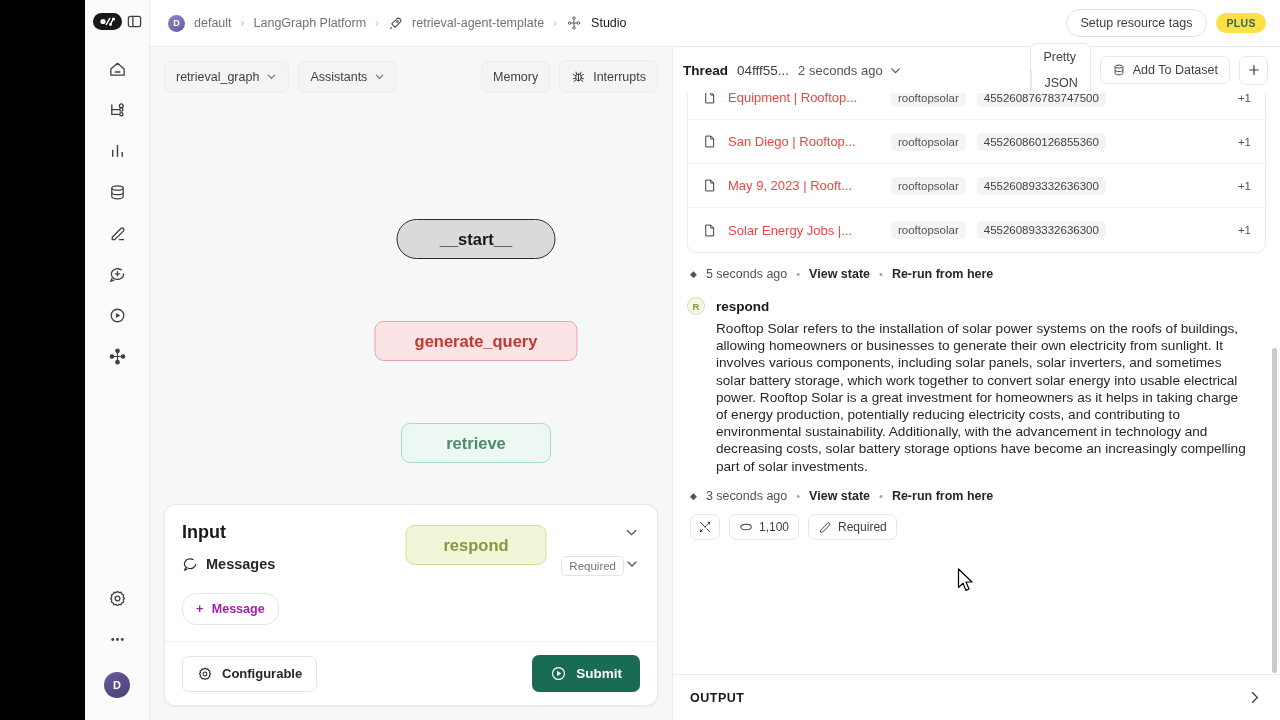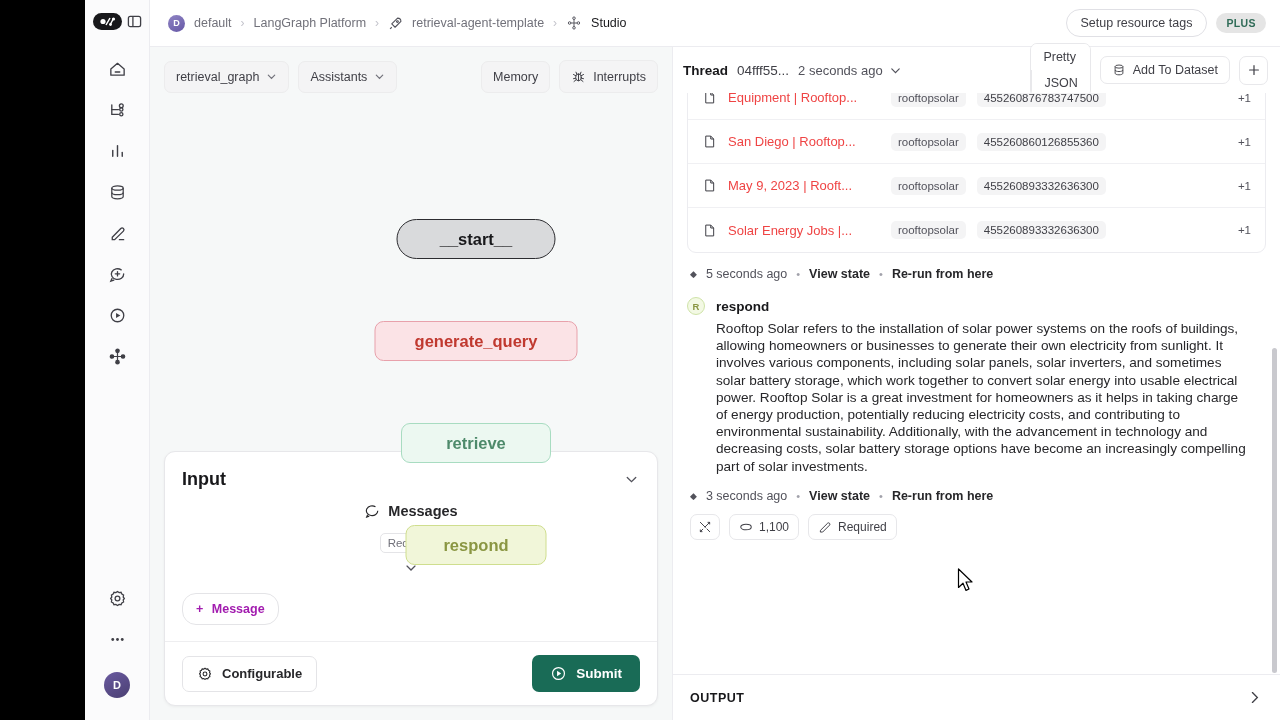--- a/index.html
+++ b/index.html
@@ -67,21 +67,21 @@
   .crumb.active { color: #18181b; }
   .crumb-sep { color: #c4c4cc; font-size: 12px; }
   .crumb-ic { display: flex; align-items: center; color: #52525b; }
   .top-spacer { flex: 1; }
   .btn-outline {
     border: 1px solid #e0e0e5; border-radius: 16px;
     padding: 6px 14px; font-size: 12.5px; color: #3f3f46;
     background: #fff; cursor: pointer; white-space: nowrap;
   }
   .plus-badge {
-    background: #e5e5e5; color: #2f6b57;
+    background: #fde047; color: #2f6b57;
     font-size: 10.5px; font-weight: 700; letter-spacing: .4px;
     border-radius: 11px; padding: 4px 10px;
   }
 
   
   .split { flex: 1; display: flex; min-height: 0; }
 
   
   .graph-pane {
     width: 523px; flex: 0 0 523px;
@@ -135,22 +135,22 @@
     background: #fff; border: 1px solid #e7e7ea;
     border-radius: 11px; overflow: hidden;
     box-shadow: 0 1px 3px rgba(0,0,0,.05);
   }
   .ic-head {
     display: flex; align-items: center;
     padding: 17px 17px 13px 17px;
   }
   .ic-title { font-size: 18px; font-weight: 700; color: #18181b; }
   .ic-row {
-    display: flex; align-items: center;
-    padding: 0 17px 17px 17px; gap: 7px; flex-direction: column;
+    display: flex; align-items: flex-start;
+    padding: 0 17px 17px 17px; gap: 0;
   }
   .ic-label {
     font-size: 14.5px; font-weight: 600; color: #27272a;
     display: flex; align-items: center; gap: 8px;
   }
   .req-pill {
     border: 1px solid #e4e4e7; border-radius: 5px;
     font-size: 11.5px; color: #71717a; padding: 3px 7px;
   }
   .ic-add { padding: 0 17px 16px 17px; }

